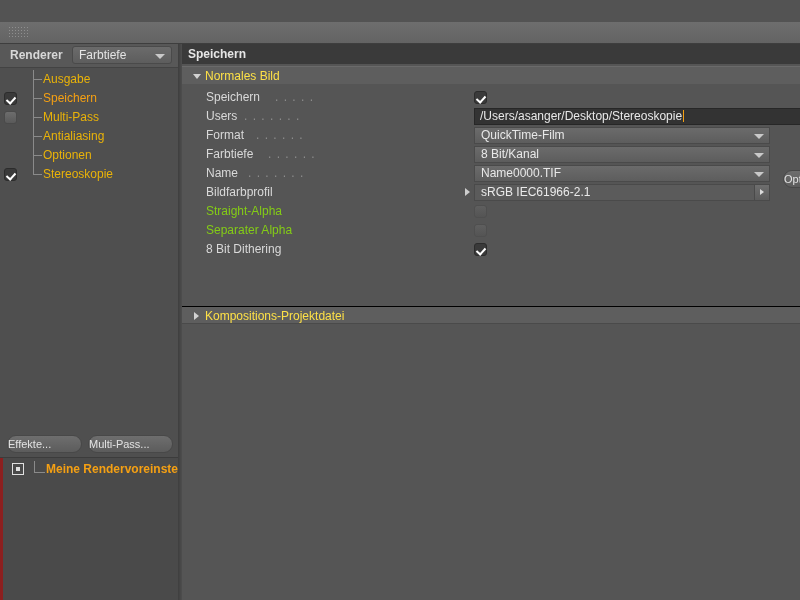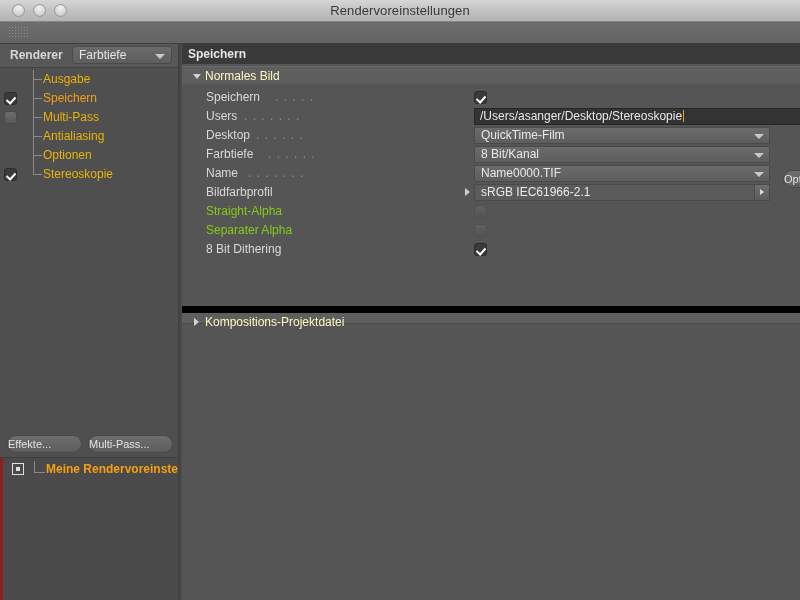--- a/index.html
+++ b/index.html
@@ -155,35 +155,35 @@
   }
   .panel-head .ptitle{
     position:absolute;left:6px;top:3px;font-size:12px;color:#e6e6e6;font-weight:bold;
   }
   .group-head{
     position:absolute;left:0;top:22px;width:618px;height:18px;
     background:#5e5e5e;border-top:1px solid #6a6a6a;box-sizing:border-box;
   }
   .group-head2{
     position:absolute;left:0;top:262px;width:618px;height:18px;
-    background:#5e5e5e;border-top:7px solid #000000;border-bottom:1px solid #4a4a4a;
+    background:#5e5e5e;border-top:1px solid #000000;border-bottom:1px solid #4a4a4a;
     box-sizing:border-box;
   }
   .tri-down{
     position:absolute;left:11px;top:7px;width:0;height:0;
     border-left:4px solid transparent;border-right:4px solid transparent;
     border-top:5px solid #d2d2d2;
   }
   .tri-right{
     position:absolute;left:12px;top:5px;width:0;height:0;
     border-top:4px solid transparent;border-bottom:4px solid transparent;
     border-left:5px solid #d2d2d2;
   }
   .group-label{
-    position:absolute;left:23px;top:2px;font-size:12px;color:#fef9c3;
+    position:absolute;left:23px;top:2px;font-size:12px;color:#fde047;
   }
 
   .form{position:absolute;left:0;top:44px;width:618px;}
   .frow{position:relative;width:618px;height:19px;}
   .flabel{
     position:absolute;left:24px;top:2px;font-size:12px;color:#d9d9d9;
     white-space:nowrap;
   }
   .flabel.dim{color:#84cc16;}
   .dots{
@@ -242,28 +242,20 @@
   }
   #btn-optionen{
     position:absolute;left:601px;top:126px;width:86px;height:18px;
   }
 </style>
 </head>
 <body>
 
 <div id="app">
 
-  <div class="titlebar">
-    <div class="winbtns">
-      <div class="winbtn"></div>
-      <div class="winbtn"></div>
-      <div class="winbtn"></div>
-    </div>
-    <div class="title-text">Rendervoreinstellungen</div>
-  </div>
 
   <div class="toolstrip">
     <div class="grip"></div>
   </div>
 
   <div class="sidebar">
 
     <div class="renderer-row">
       <div class="renderer-label">Renderer</div>
       <div class="renderer-dd">
@@ -350,21 +342,21 @@
       </div>
 
       <div class="frow">
         <span class="flabel">Users</span>
         <span class="dots" style="left:62px;">. . . . . . .</span>
         <span class="textfield"><span>/Users/asanger/Desktop/Stereoskopie</span><span class="caret"></span></span>
 
       </div>
 
       <div class="frow">
-        <span class="flabel">Desktop</span>
+        <span class="flabel">Format</span>
         <span class="dots" style="left:74px;">. . . . . .</span>
         <span class="combo">
           <span>QuickTime-Film</span>
           <span class="dd-arrow"></span>
         </span>
       </div>
 
       <div class="frow">
         <span class="flabel">Farbtiefe</span>
         <span class="dots" style="left:86px;">. . . . . .</span>

